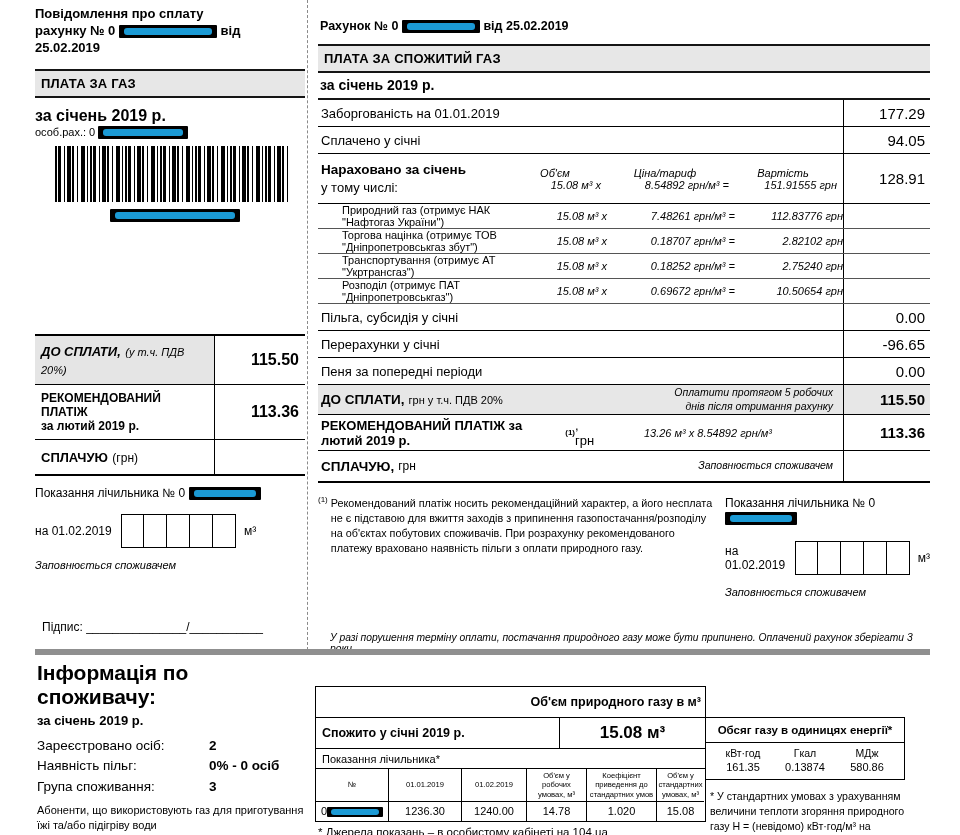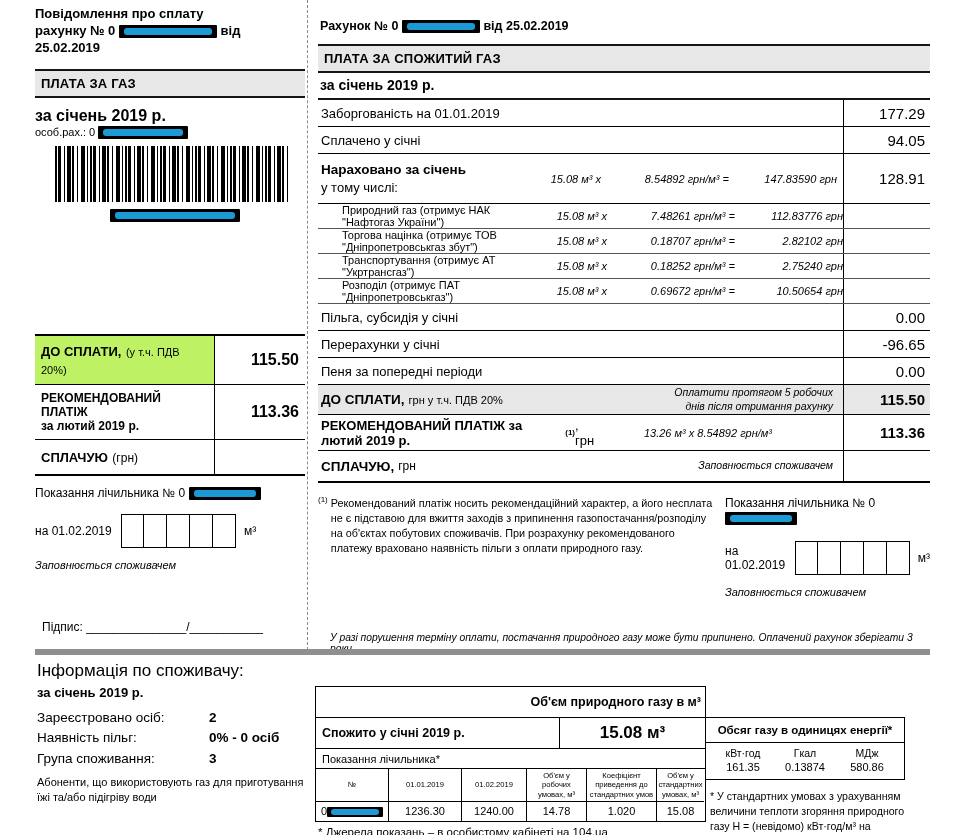--- a/index.html
+++ b/index.html
@@ -26,21 +26,21 @@
     background: repeating-linear-gradient(90deg,
       #000 0 2px, #fff 2px 3px, #000 3px 6px, #fff 6px 9px,
       #000 9px 10px, #fff 10px 12px, #000 12px 16px, #fff 16px 17px,
       #000 17px 19px, #fff 19px 22px, #000 22px 23px, #fff 23px 26px,
       #000 26px 30px, #fff 30px 32px, #000 32px 33px, #fff 33px 35px); }
   .bc-redact { margin:6px 0 0 75px; }
   .pay-table { margin-top:112px; border-top:2px solid #000; border-bottom:2px solid #000; }
   .pt-row { display:flex; align-items:stretch; }
   .pt-row + .pt-row { border-top:1.5px solid #000; }
   .pt-label { width:180px; border-right:1.5px solid #000; padding:6px 6px; }
-  .pt-label.gray { background:#bef264; }
+  .pt-label.gray { background:#e5e5e5;font-style:italic; }
   .pt-main { font-weight:bold; font-size:13px; }
   .pt-sub { font-size:11px; }
   .pt-amt { flex:1; display:flex; align-items:center; justify-content:flex-end;
             font-weight:bold; font-size:16px; padding-right:6px; }
   .meter-label { font-size:12px; margin-top:10px; }
   .meter-row { display:flex; align-items:center; margin-top:14px; }
   .meter-date { font-size:12px; width:86px; }
   .meter-cells { display:flex; }
   .meter-cells span { width:23px; height:34px; border:1px solid #000; border-left:none; background:#fff; }
   .meter-cells span:first-child { border-left:1px solid #000; }
@@ -89,21 +89,21 @@
   .footnote { width:395px; font-size:10.8px; line-height:1.38; display:flex; }
   .footnote sup { margin-right:3px; margin-top:-2px; }
   .r-meter { margin-left:auto; width:205px; }
   .r-meter .meter-label { margin-top:0; }
   .r-meter .meter-row { margin-top:16px; }
   .r-meter .meter-date { width:82px; }
   .warning { position:absolute; left:330px; top:632px; width:596px; font-size:10.3px; font-style:italic; }
   
   .grayrule { position:absolute; left:35px; top:649px; width:895px; height:6px; background:#8f8f8f; }
   .consumer { position:absolute; left:37px; top:661px; width:272px; }
-  .c-title { font-size:17px; font-weight:normal; }
+  .c-title { font-size:21px; font-weight:bold; }
   .c-period { font-size:13px; font-weight:bold; margin-top:4px; }
   .c-rows { margin-top:8px; }
   .c-row { display:flex; font-size:13.5px; line-height:1.5; }
   .c-row .c-lbl { width:172px; }
   .c-row .c-val { font-weight:bold; }
   .c-note { font-size:11px; margin-top:6px; line-height:1.35; }
   .vol-table { position:absolute; left:315px; top:686px; width:391px; border:1.5px solid #000; background:#fff; }
   .vt-header { text-align:right; font-weight:bold; font-size:12.5px; padding:8px 4px; border-bottom:1.5px solid #000; }
   .vt-consumed { display:flex; border-bottom:1px solid #000; }
   .vt-consumed .vtc-lbl { width:244px; border-right:1px solid #000; font-weight:bold; font-size:12.5px;
@@ -215,24 +215,29 @@
       <div class="lbl">Сплачено у січні</div>
       <div class="amt">94.05</div>
     </div>
 
     <div class="irow accrued">
       <div class="lbl">
         <span class="acc-l1">Нараховано за січень</span>
         <span class="acc-l2">у тому числі:</span>
       </div>
       <div class="formula-block">
+        <div class="f-heads">
+          <span class="fh-vol">Об'єм</span>
+          <span class="fh-price">Ціна/тариф</span>
+          <span class="fh-cost">Вартість</span>
+        </div>
         <div class="f-line">
           <span class="fl-vol">15.08 м³ x</span>
           <span class="fl-price">8.54892 грн/м³ =</span>
-          <span class="fl-cost">147.83590 грн</span>
+          <span class="fl-cost">151.91555 грн</span>
         </div>
       </div>
       <div class="amt">128.91</div>
     </div>
 
     <div class="irow subrow">
       <div class="lbl">Природний газ (отримує НАК "Нафтогаз України")</div>
       <div class="f-line">
         <span class="fl-vol">15.08 м³ x</span>
         <span class="fl-price">7.48261 грн/м³ =</span>

